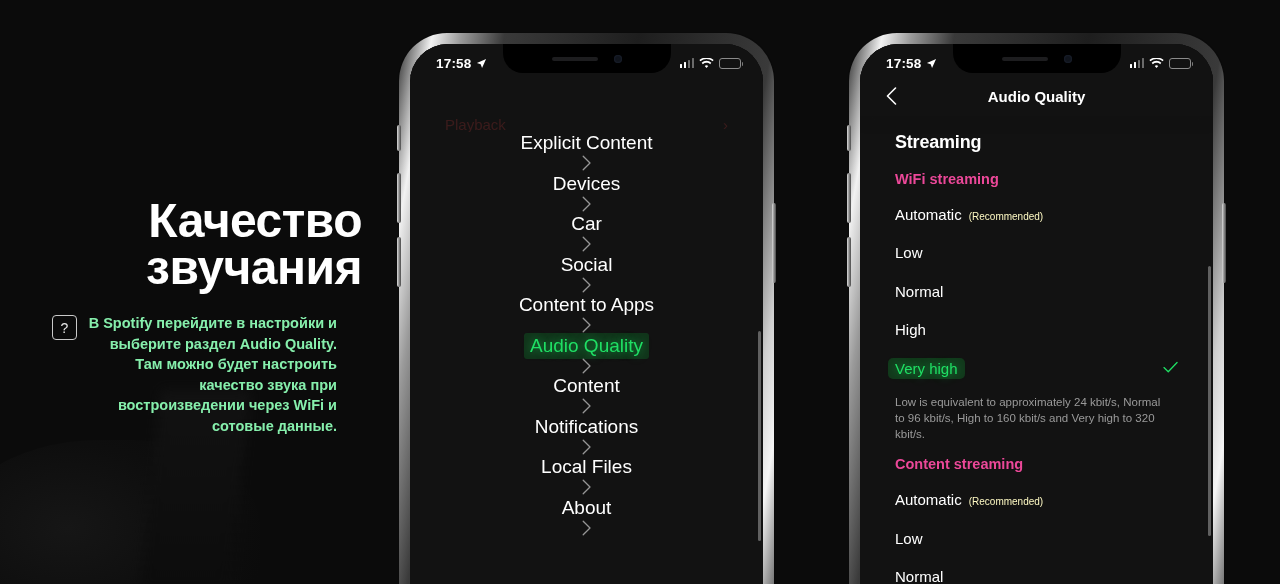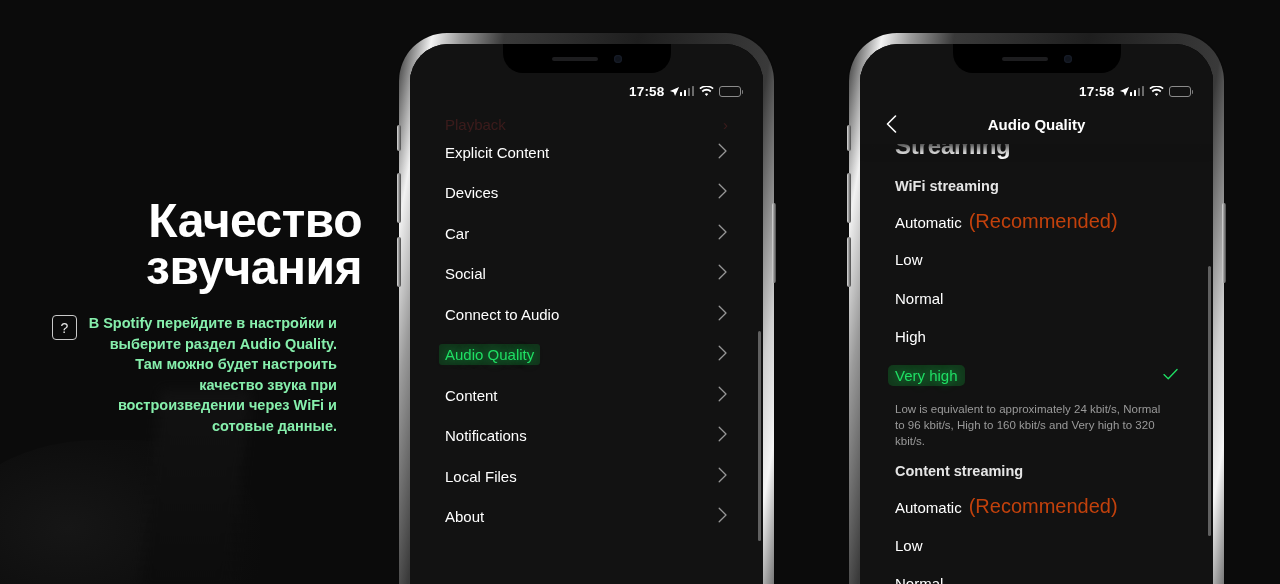--- a/index.html
+++ b/index.html
@@ -106,25 +106,24 @@
     z-index:6;
     display:flex; align-items:center; justify-content:center; gap:16px;
   }
   .speaker{ width:46px; height:4px; background:#1d1d1f; border-radius:3px; }
   .camera{ width:8px; height:8px; border-radius:50%; background:#10141c; box-shadow:inset 0 0 2px #253044; }
 
   
   .statusbar{
     position:relative; z-index:5;
     height:32px;
-    display:flex; align-items:center; justify-content:flex-end;
+    display:flex; align-items:center; justify-content:space-between;
     padding:6px 22px 0 26px;
     color:#fff;
     background:#121212;
-    margin-top:28px;
   }
   .status-time{ font-size:13.5px; font-weight:700; display:flex; align-items:center; gap:4px; letter-spacing:0.2px; }
   .loc-arrow{ display:block; }
   .status-right{ display:flex; align-items:center; gap:5px; }
   .sig{ display:flex; align-items:flex-end; gap:1.5px; height:10px; }
   .sig i{ width:2.5px; background:#fff; border-radius:0.5px; display:block; }
   .sig i:nth-child(1){ height:4px; }
   .sig i:nth-child(2){ height:6px; }
   .sig i:nth-child(3){ height:8px; background:#6b6b6b; }
   .sig i:nth-child(4){ height:10px; background:#6b6b6b; }
@@ -169,22 +168,23 @@
     opacity:0.18;
     display:flex; align-items:center; justify-content:space-between;
     padding:0 35px;
     color:#ef4444; font-size:15px;
   }
   .row{
     height:40.5px;
     display:flex; align-items:center; justify-content:space-between;
     padding:0 35px;
     color:#ffffff;
-    font-size:15px;
+    font-size:19px;
     cursor:pointer;
+    flex-direction:column;
   }
   .row .chev{ opacity:0.72; }
   .row-hi .row-label{
     color:#1fdf64;
     background:rgba(18,120,45,0.35);
     padding:2px 6px;
     margin:-2px -6px;
     border-radius:3px;
     text-shadow:0 0 9px rgba(31,223,100,0.55);
   }
@@ -195,29 +195,29 @@
     background:#6e6e6e; border-radius:2px; opacity:0.85;
   }
   #sb-settings{ top:215px; height:210px; }
   #sb-audio{ top:150px; height:270px; }
 
   
   .aq-scroll{
     position:absolute; top:72px; bottom:0; left:0; right:0;
     background:#121212; overflow:hidden; padding-top:10px;
   }
-  .aq-h1{ color:#fff; font-size:24px; font-weight:700; padding:6px 35px 8px; letter-spacing:-0.2px; }
-  .aq-h2{ color:#e5e5e5; font-size:14.5px; font-weight:700; padding:10px 35px 8px; }
+  .aq-h1{ color:#fff; font-size:18px; font-weight:700; padding:6px 35px 8px; letter-spacing:-0.2px; }
+  .aq-h2{ color:#ec4899; font-size:14.5px; font-weight:700; padding:10px 35px 8px; }
   .aq-row{
     height:38.5px;
     display:flex; align-items:center; justify-content:space-between;
     padding:0 35px;
     color:#ffffff; font-size:15px; cursor:pointer;
   }
-  .aq-row .rec{ color:#c2410c; margin-left:7px; font-size:20px; }
+  .aq-row .rec{ color:#fef9c3; margin-left:7px; font-size:10px; }
   .aq-row-hi .aq-label{
     color:#1fdf64;
     background:rgba(18,120,45,0.38);
     padding:2px 7px;
     margin:-2px -7px;
     border-radius:5px;
     text-shadow:0 0 9px rgba(31,223,100,0.6);
   }
   .aq-note{
     color:#9a9a9a; font-size:11.5px; line-height:1.42;
@@ -301,21 +301,21 @@
                   <path d="M1.2 1.2 8 8l-6.8 6.8" stroke="#c9c9c9" stroke-width="1.3" fill="none" stroke-linecap="round" stroke-linejoin="round"></path>
                 </svg></span>
             </div>
             <div class="row">
               <span class="row-label">Social</span>
               <span class="chev"><svg width="10" height="16" viewBox="0 0 10 16">
                   <path d="M1.2 1.2 8 8l-6.8 6.8" stroke="#c9c9c9" stroke-width="1.3" fill="none" stroke-linecap="round" stroke-linejoin="round"></path>
                 </svg></span>
             </div>
             <div class="row">
-              <span class="row-label">Connect to Audio</span>
+              <span class="row-label">Content to Apps</span>
               <span class="chev"><svg width="10" height="16" viewBox="0 0 10 16">
                   <path d="M1.2 1.2 8 8l-6.8 6.8" stroke="#c9c9c9" stroke-width="1.3" fill="none" stroke-linecap="round" stroke-linejoin="round"></path>
                 </svg></span>
             </div>
             <div class="row row-hi">
               <span class="row-label">Audio Quality</span>
               <span class="chev"><svg width="10" height="16" viewBox="0 0 10 16">
                   <path d="M1.2 1.2 8 8l-6.8 6.8" stroke="#c9c9c9" stroke-width="1.3" fill="none" stroke-linecap="round" stroke-linejoin="round"></path>
                 </svg></span>
             </div>

